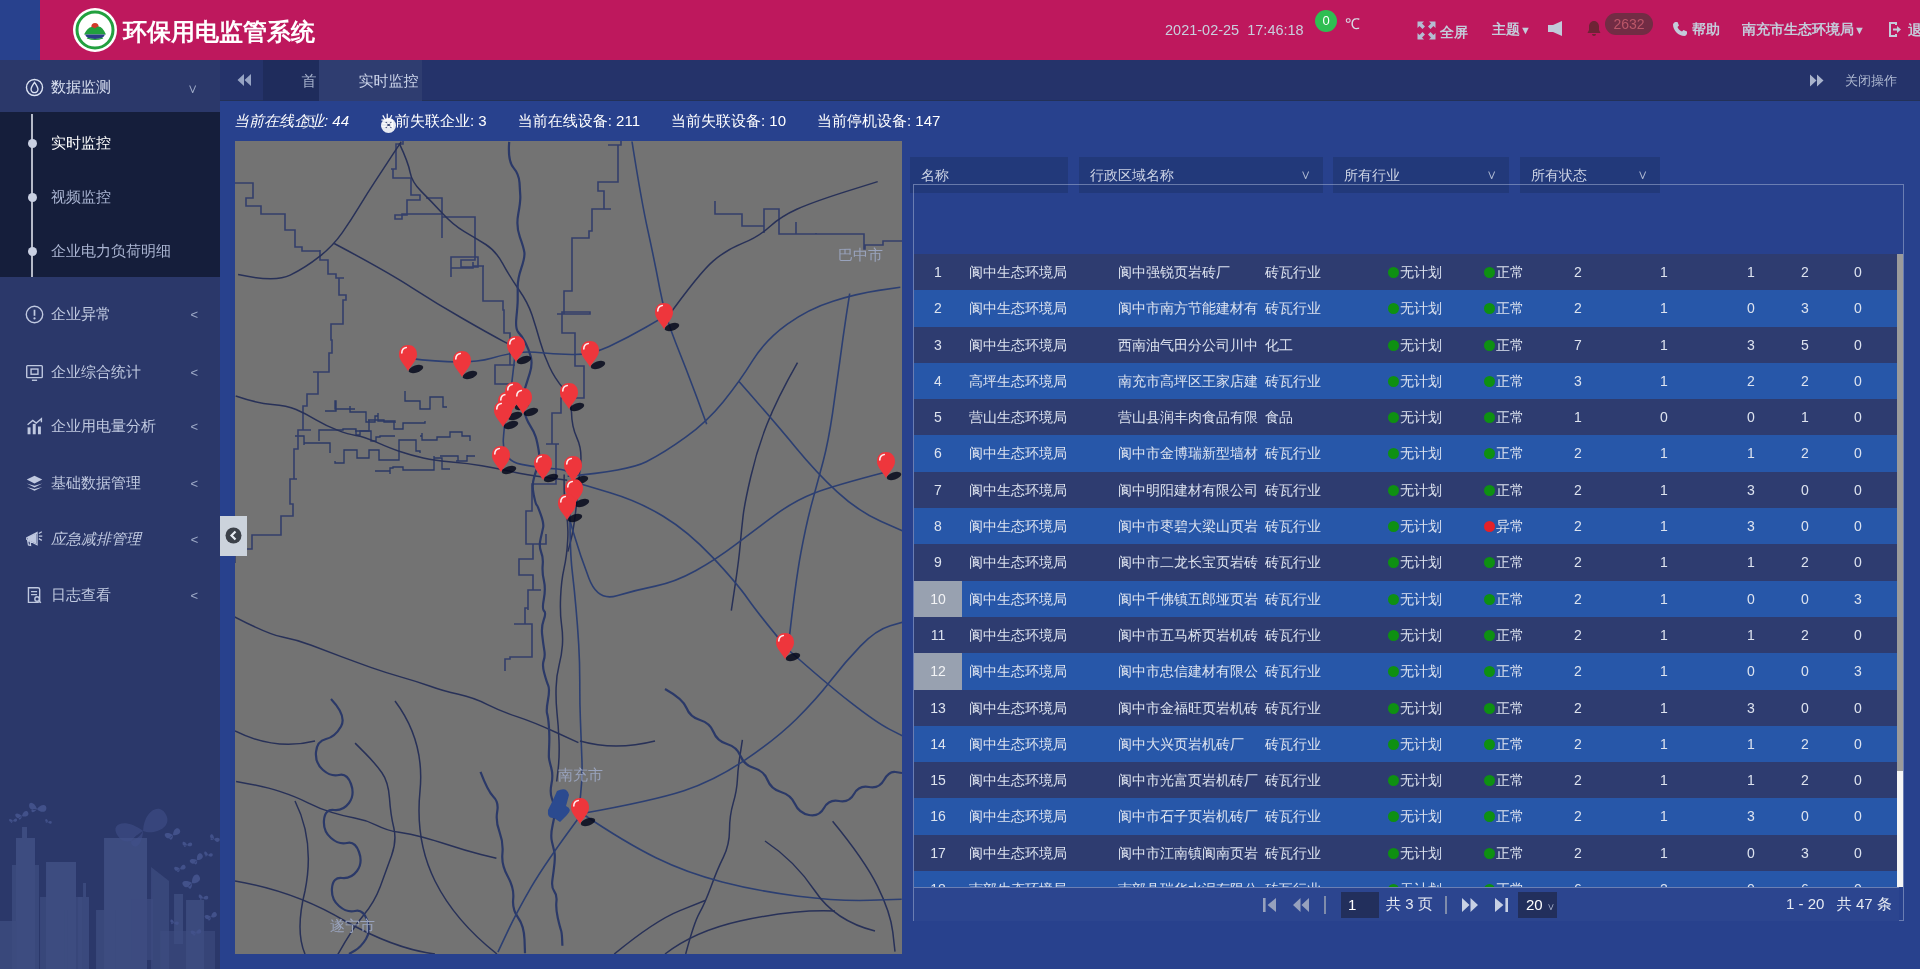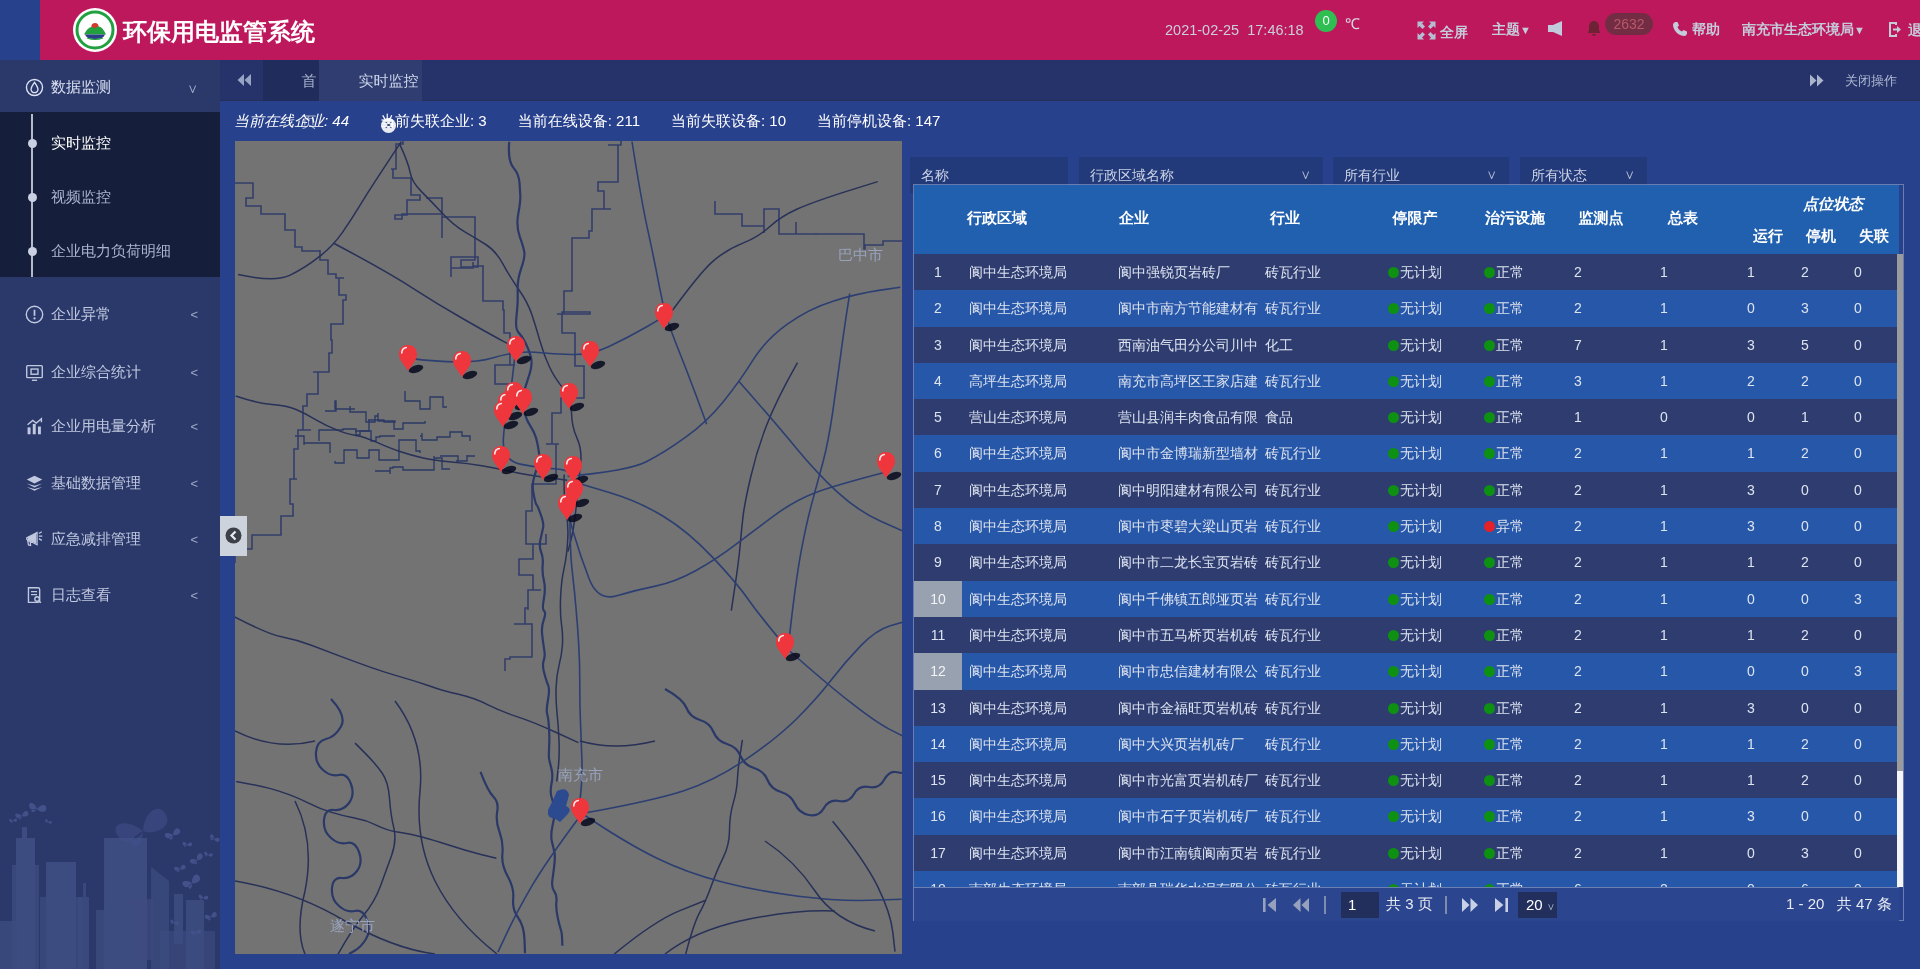--- a/index.html
+++ b/index.html
@@ -163,21 +163,21 @@
       <span class="chev">&lt;</span>
   </div>
   <div class="mitem" style="top:404px;">
     <svg class="micon" viewBox="0 0 22 22" fill="#c0c9e0">
       <path d="M11,2 L20,6.5 L11,11 L2,6.5 Z"></path>
         <path d="M2,11 L11,15.5 L20,11 L11,13.5 Z M2,15 L11,19.5 L20,15 L11,17.5 Z"></path>
     </svg>
     <span class="mtext">基础数据管理</span>
       <span class="chev">&lt;</span>
   </div>
-  <div class="mitem" style="top:460px;">
+  <div class="mitem" style="top:460px;font-style:italic;">
     <svg class="micon" viewBox="0 0 22 22" fill="#c0c9e0">
       <path d="M2,9 L14,3 V17 L2,11 Z M3,12 l3,0.8 0.5,5 -2.5,-0.5 Z M16,7 h4 M16,10 l3.5,2 M16,4 l3.5,-2" stroke="#c0c9e0" stroke-width="1.4" fill="none"></path>
       <path d="M3,8.5 L13,4 V16 L3,11.2 Z"></path>
     </svg>
     <span class="mtext">应急减排管理</span>
       <span class="chev">&lt;</span>
   </div>
   <div class="mitem" style="top:516px;">
     <svg class="micon" viewBox="0 0 22 22" fill="none" stroke="#c0c9e0" stroke-width="1.6">
       <path d="M4,2 h11 a2,2 0 0 1 2,2 v13 a2,2 0 0 1 -2,2 h-11 Z"></path>
@@ -415,36 +415,23 @@
   <svg width="17" height="17" viewBox="0 0 17 17" style="margin:11px 0 0 5px;">
       <circle cx="8.5" cy="8.5" r="8" fill="#3c4149"></circle>
       <path d="M10.5,4.5 L6.5,8.5 L10.5,12.5" stroke="#e8ecf2" stroke-width="2.2" fill="none"></path>
     </svg>
 </div>
 
 <div id="rpanel">
   <div class="fbox" style="left:-3px; width:158px;">名称</div>
   <div class="fbox" style="left:166px; width:244px;">行政区域名称<span class="fchev">∨</span></div>
   <div class="fbox" style="left:420px; width:176px;">所有行业<span class="fchev">∨</span></div>
-  <div class="fbox" style="left:607px; width:127px;">所有状态<span class="fchev">∨</span></div>
+  <div class="fbox" style="left:607px; width:140px;">所有状态<span class="fchev">∨</span></div>
 
   <div id="grid">
-    <div id="ghead">
-        <div class="abs" style="left:13px;width:140px;top:24px;text-align:center;">行政区域</div>
-        <div class="abs" style="left:150px;width:140px;top:24px;text-align:center;">企业</div>
-        <div class="abs" style="left:301px;width:140px;top:24px;text-align:center;">行业</div>
-        <div class="abs" style="left:431px;width:140px;top:24px;text-align:center;">停限产</div>
-        <div class="abs" style="left:531px;width:140px;top:24px;text-align:center;">治污设施</div>
-        <div class="abs" style="left:617px;width:140px;top:24px;text-align:center;">监测点</div>
-        <div class="abs" style="left:699px;width:140px;top:24px;text-align:center;">总表</div>
-        <div class="abs" style="left:849px;width:140px;top:10px;text-align:center;font-style:italic;">点位状态</div>
-        <div class="abs" style="left:784px;width:140px;top:42px;text-align:center;">运行</div>
-        <div class="abs" style="left:837px;width:140px;top:42px;text-align:center;">停机</div>
-        <div class="abs" style="left:890px;width:140px;top:42px;text-align:center;">失联</div>
-      </div>
     <div id="gbody">
         <div class="grow odd">
           <div class="gc num">1</div>
           <div class="gc c1">阆中生态环境局</div>
           <div class="gc c2">阆中强锐页岩砖厂</div>
           <div class="gc c3">砖瓦行业</div>
           <div class="gc c4"><span class="dot dg"></span>无计划</div>
           <div class="gc c5"><span class="dot dg"></span>正常</div>
           <div class="gc m1 cn">2</div>
           <div class="gc m2 cn">1</div>

